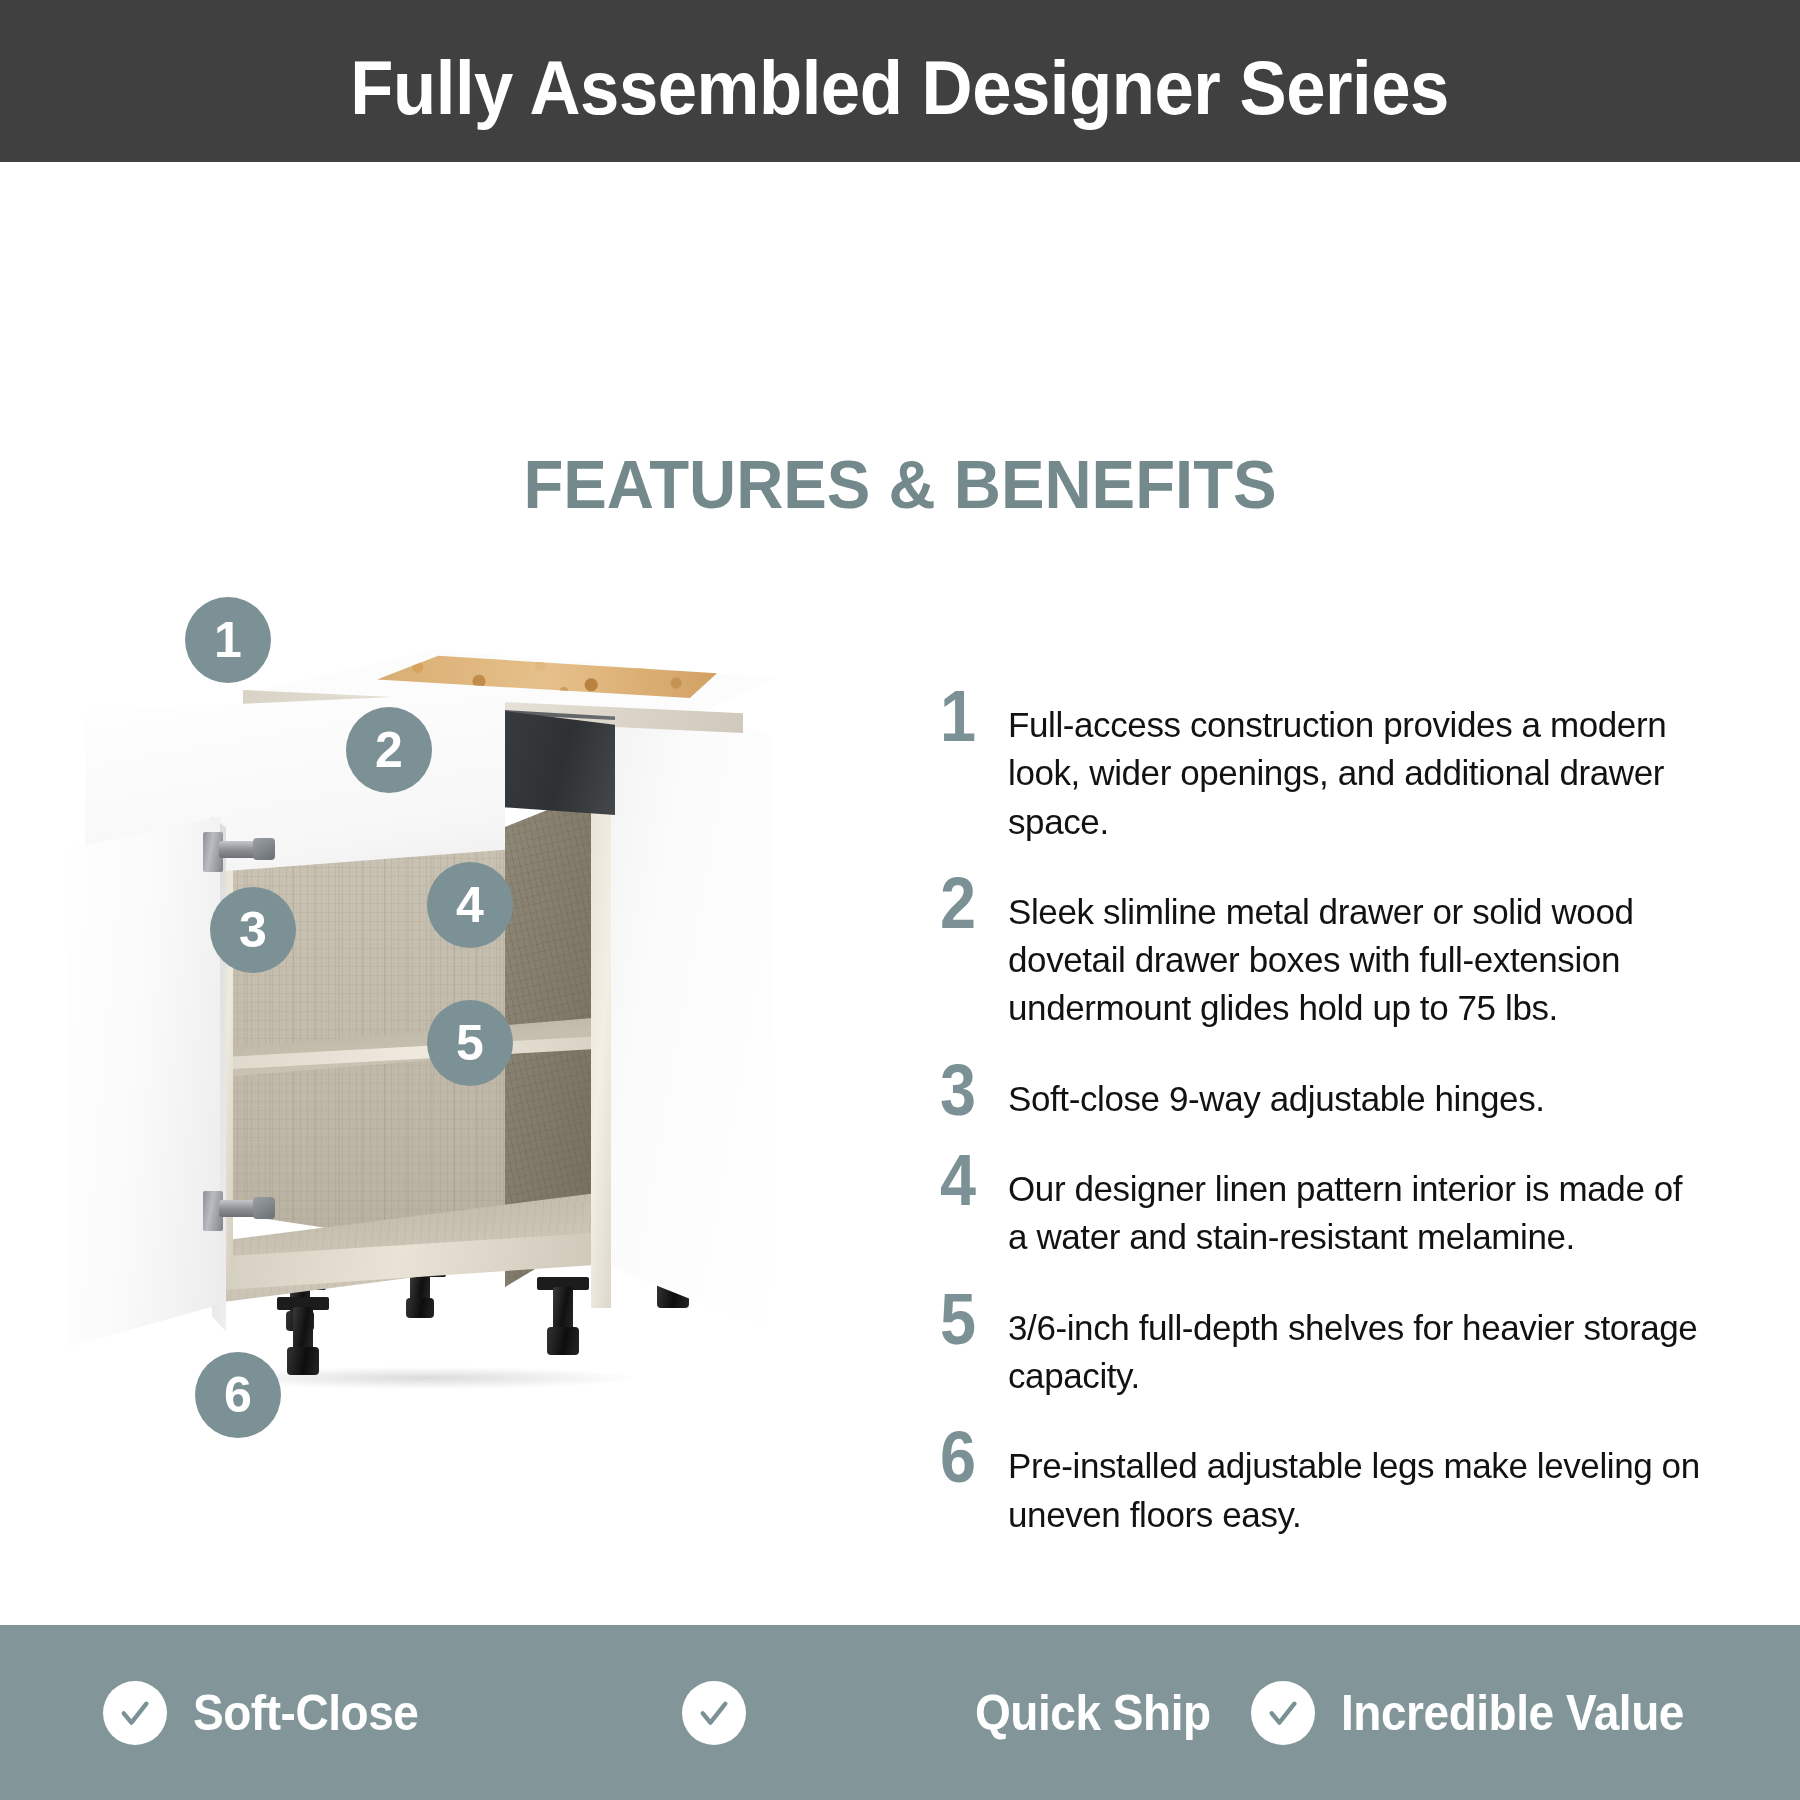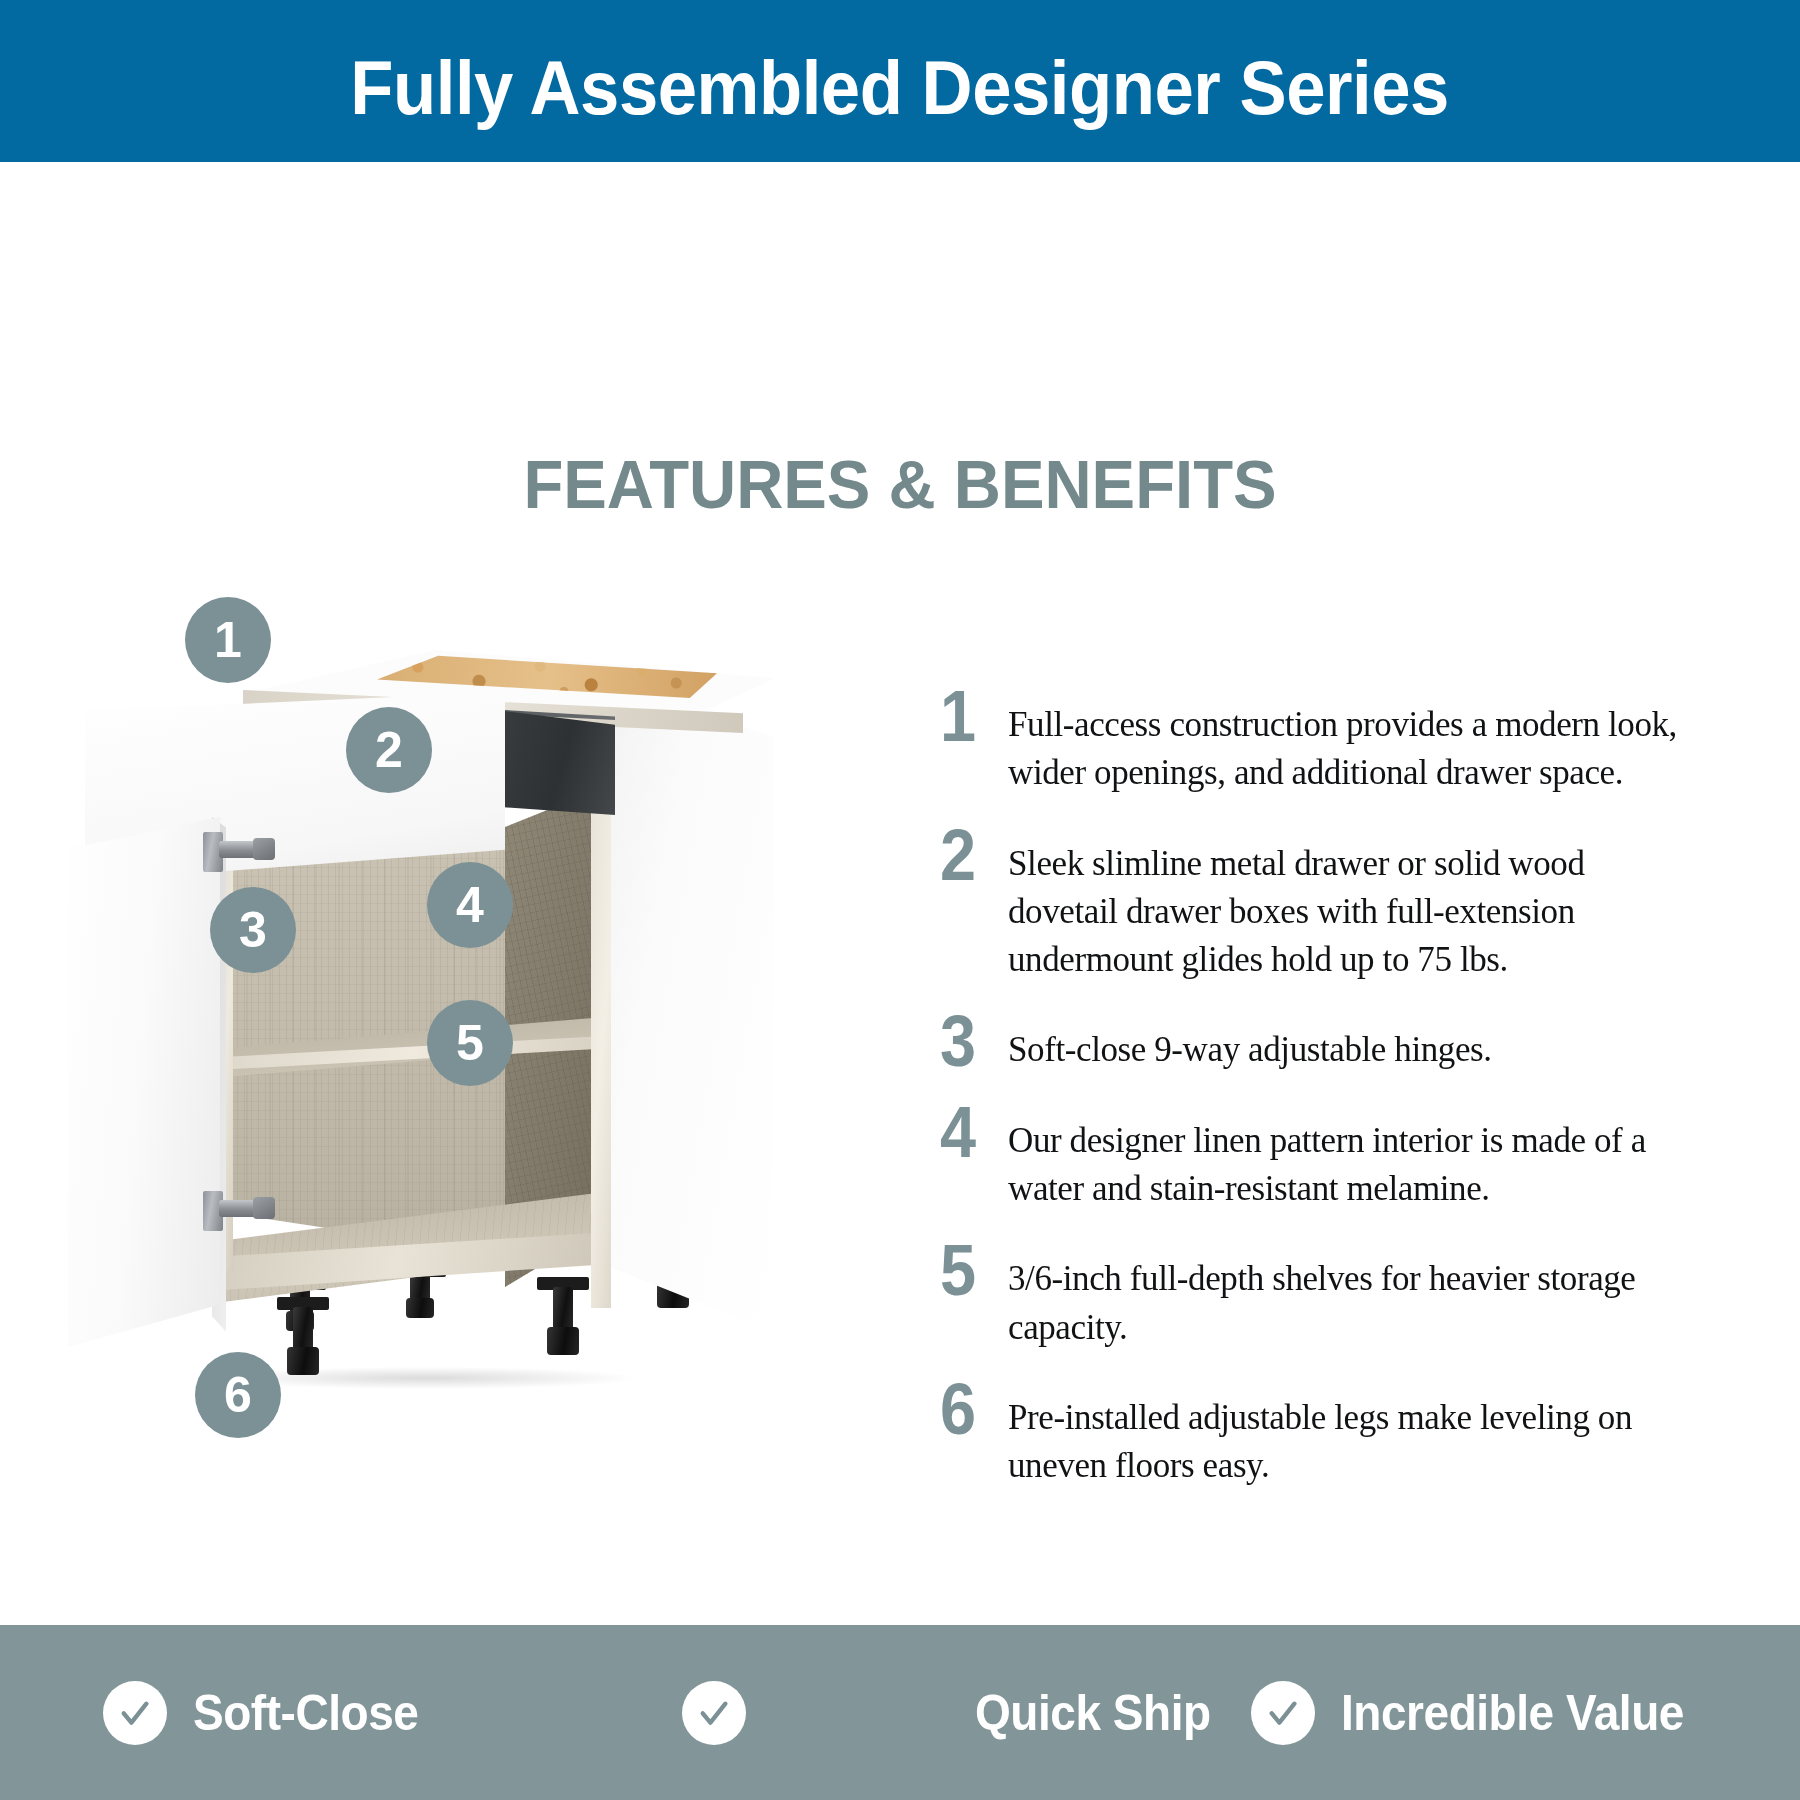--- a/index.html
+++ b/index.html
@@ -7,21 +7,21 @@
   body {
     font-family:"Liberation Sans", sans-serif;
     background:#ffffff;
     overflow:hidden;
     position:relative;
   }
 
   
   .header-bar{
     position:absolute; left:0; top:0; width:1800px; height:175px;
-    background:#0369a1;
+    background:#404040;
     display:flex; align-items:center; justify-content:center;
   }
   .header-title{
     color:#ffffff;
     font-size:76px;
     font-weight:700;
     letter-spacing:-0.5px;
     line-height:1;
     transform:scaleX(0.93);
     font-family:"Liberation Sans", sans-serif;
@@ -246,21 +246,21 @@
     font-family:"Liberation Sans", sans-serif;
     text-align:left;
     transform:scaleX(0.9);
     transform-origin:left top;
   }
   .feature-text{
     flex:1 1 auto;
     color:#111214;
     font-size:35px;
     line-height:1.38;
-    font-family:Liberation Serif, serif;
+    font-family:Liberation Sans, sans-serif;
     letter-spacing:-0.4px;
     padding-top:14px;
   }
 
   
   .footer-bar{
     position:absolute; left:0; top:1625px; width:1800px; height:175px;
     background:#829699;
     display:flex; align-items:center;
   }

